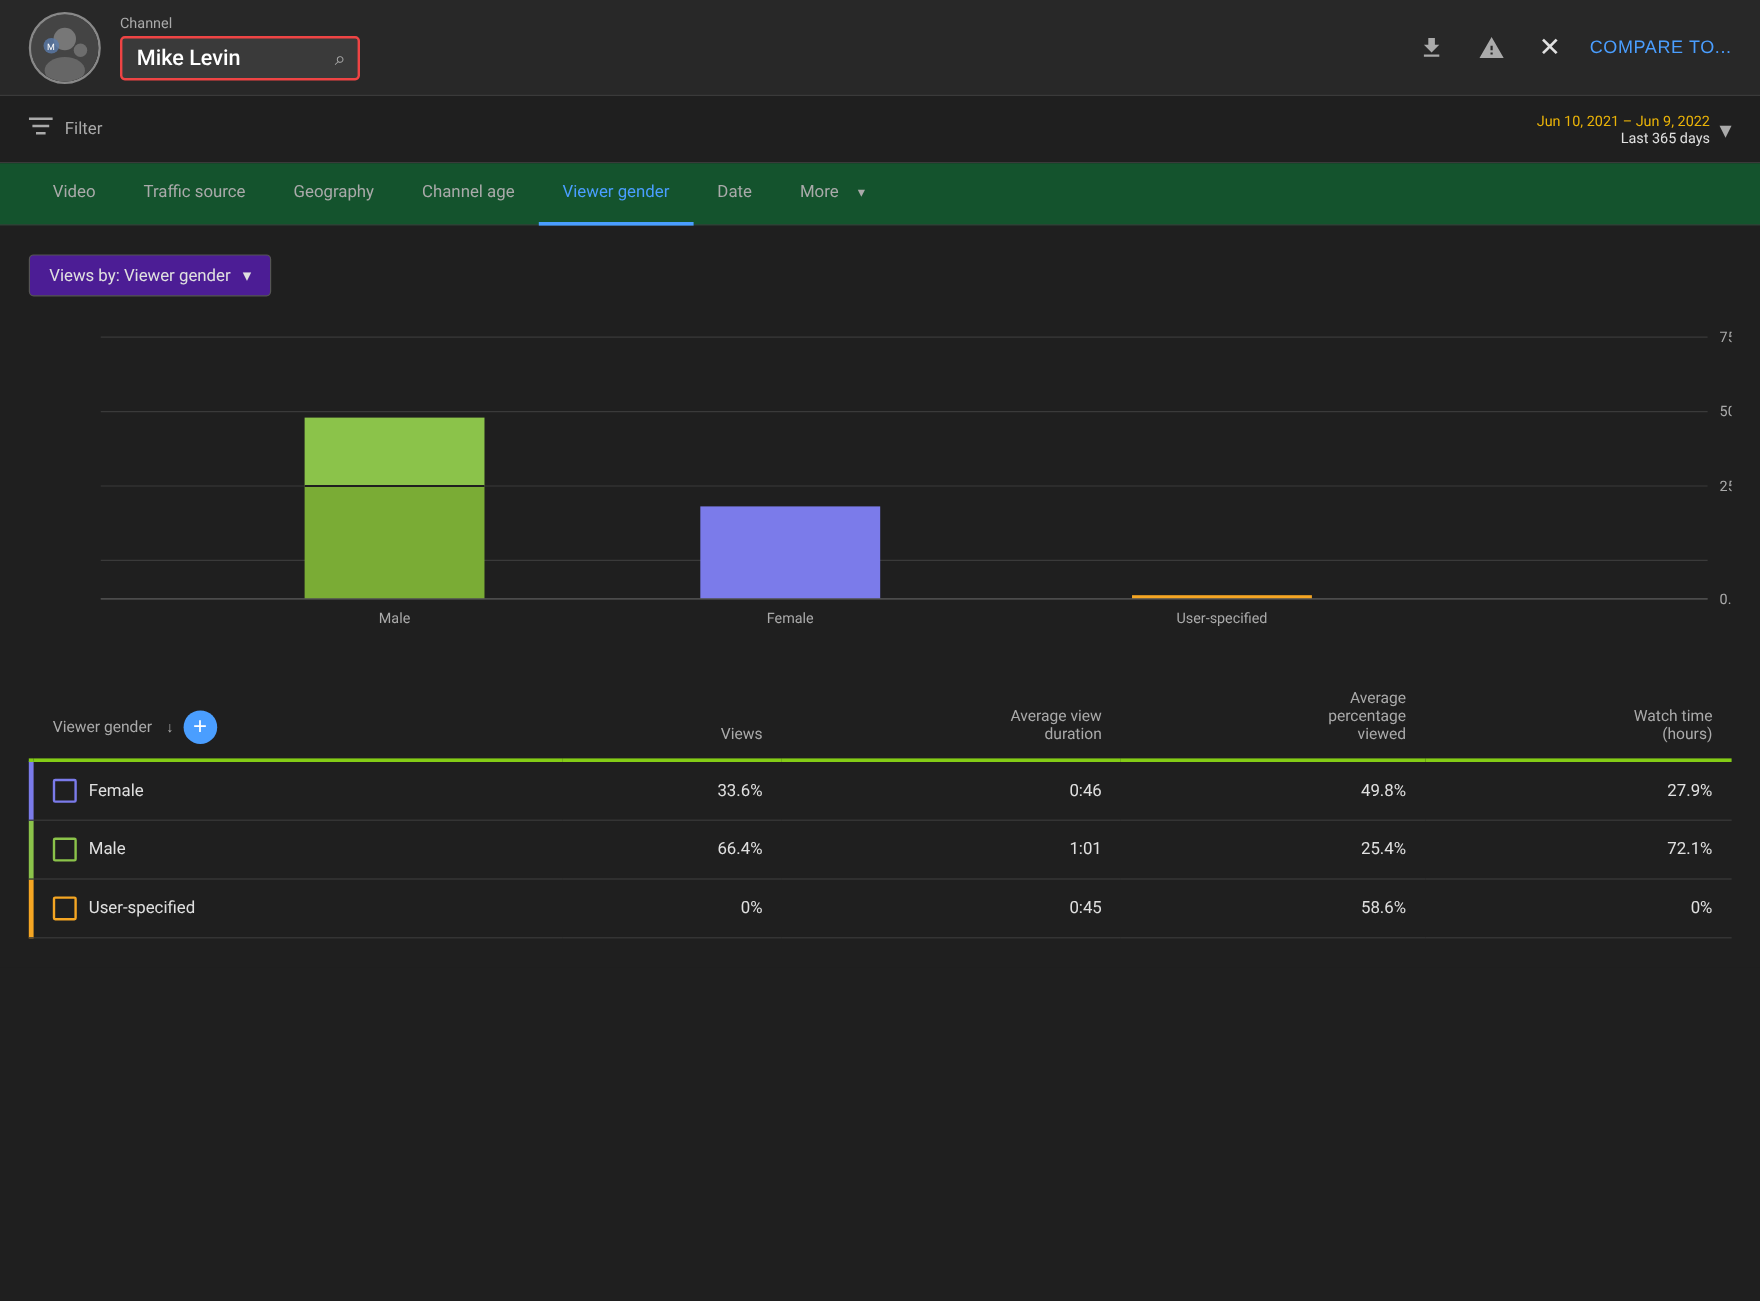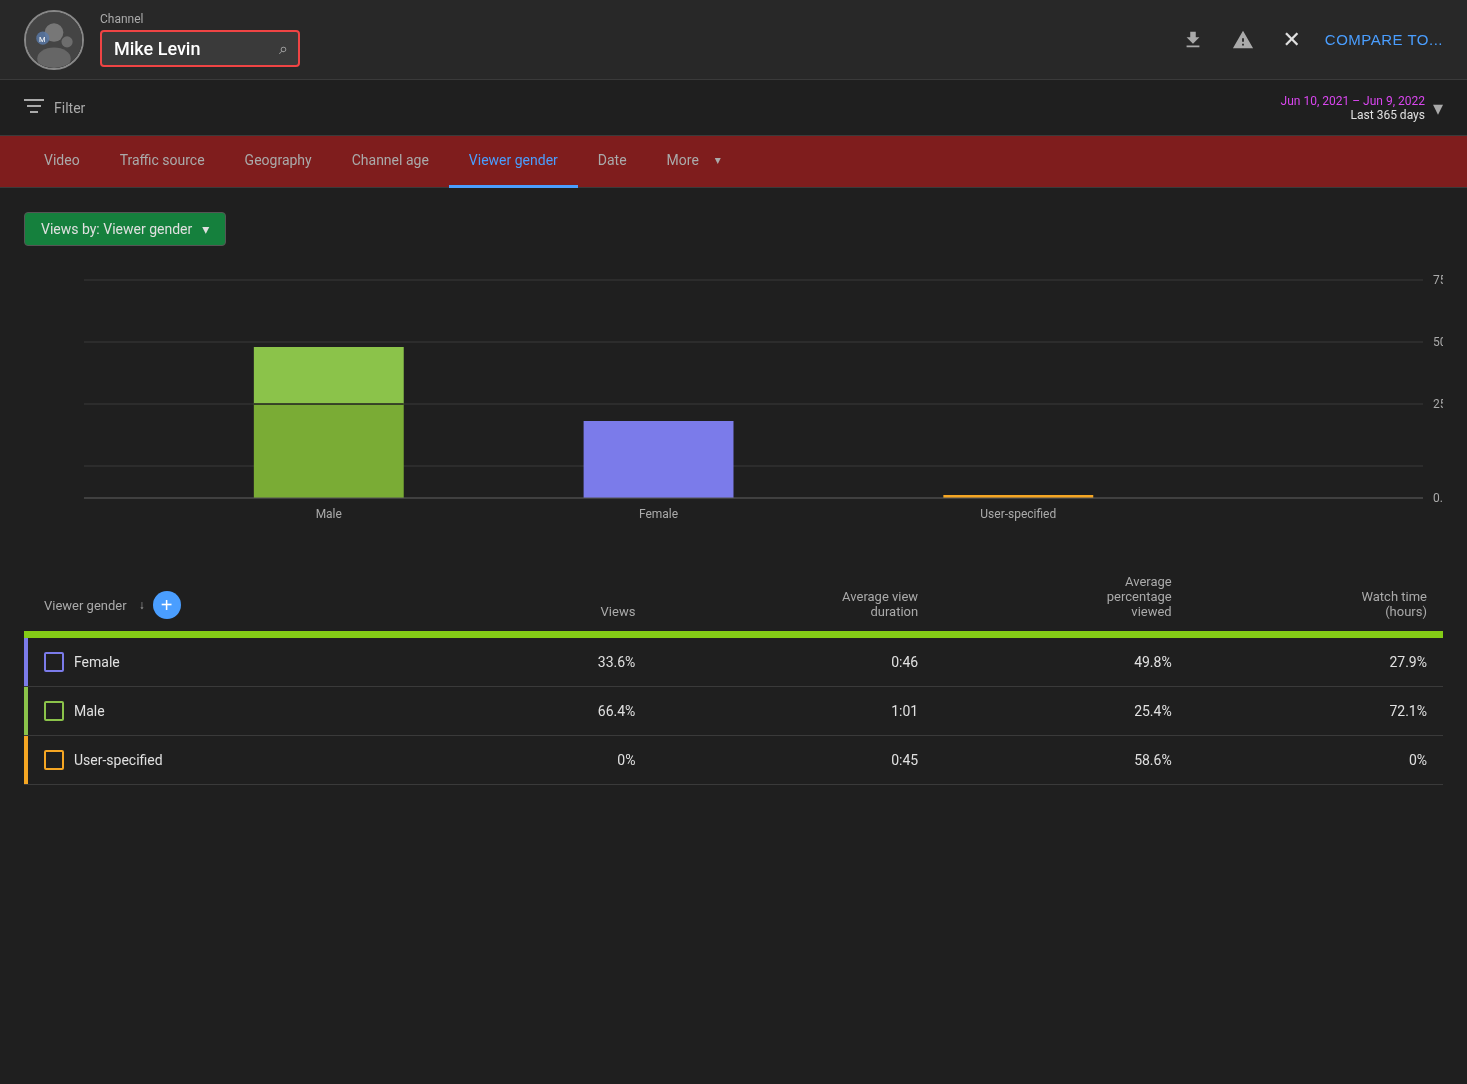--- a/index.html
+++ b/index.html
@@ -128,35 +128,35 @@
     .date-range-section {
       display: flex;
       align-items: center;
       gap: 8px;
     }
     .date-range-info {
       text-align: right;
     }
     .date-sub {
       font-size: 12px;
-      color: #d946ef;
+      color: #eab308;
     }
     .date-main {
       font-size: 12px;
       font-weight: 400;
       color: #e0e0e0;
     }
     .dropdown-arrow {
       color: #aaa;
       font-size: 20px;
     }
 
     
     .tabs-bar {
-      background: #7f1d1d;
+      background: #14532d;
       border-bottom: 1px solid #3a3a3a;
       display: flex;
       align-items: center;
       padding: 0 24px;
       height: 52px;
       gap: 0;
     }
     .tab-item {
       padding: 0 20px;
       height: 52px;
@@ -183,21 +183,21 @@
     .main-content {
       padding: 24px;
       background: #1f1f1f;
     }
 
     
     .chart-selector {
       display: inline-flex;
       align-items: center;
       gap: 10px;
-      background: #15803d;
+      background: #4c1d95;
       border: 1px solid #555;
       border-radius: 4px;
       padding: 8px 16px;
       cursor: pointer;
       font-size: 14px;
       color: #e0e0e0;
       margin-bottom: 24px;
     }
 
     
@@ -216,21 +216,21 @@
       width: 100%;
       border-collapse: collapse;
       margin-top: 16px;
     }
     .data-table th {
       color: #aaa;
       font-size: 13px;
       font-weight: 400;
       text-align: right;
       padding: 12px 16px;
-      border-bottom: 7px solid #84cc16;
+      border-bottom: 3px solid #84cc16;
       vertical-align: bottom;
     }
     .data-table th.left-align {
       text-align: left;
     }
     .data-table td {
       padding: 14px 16px;
       border-bottom: 1px solid #3a3a3a;
       text-align: right;
       font-size: 14px;

